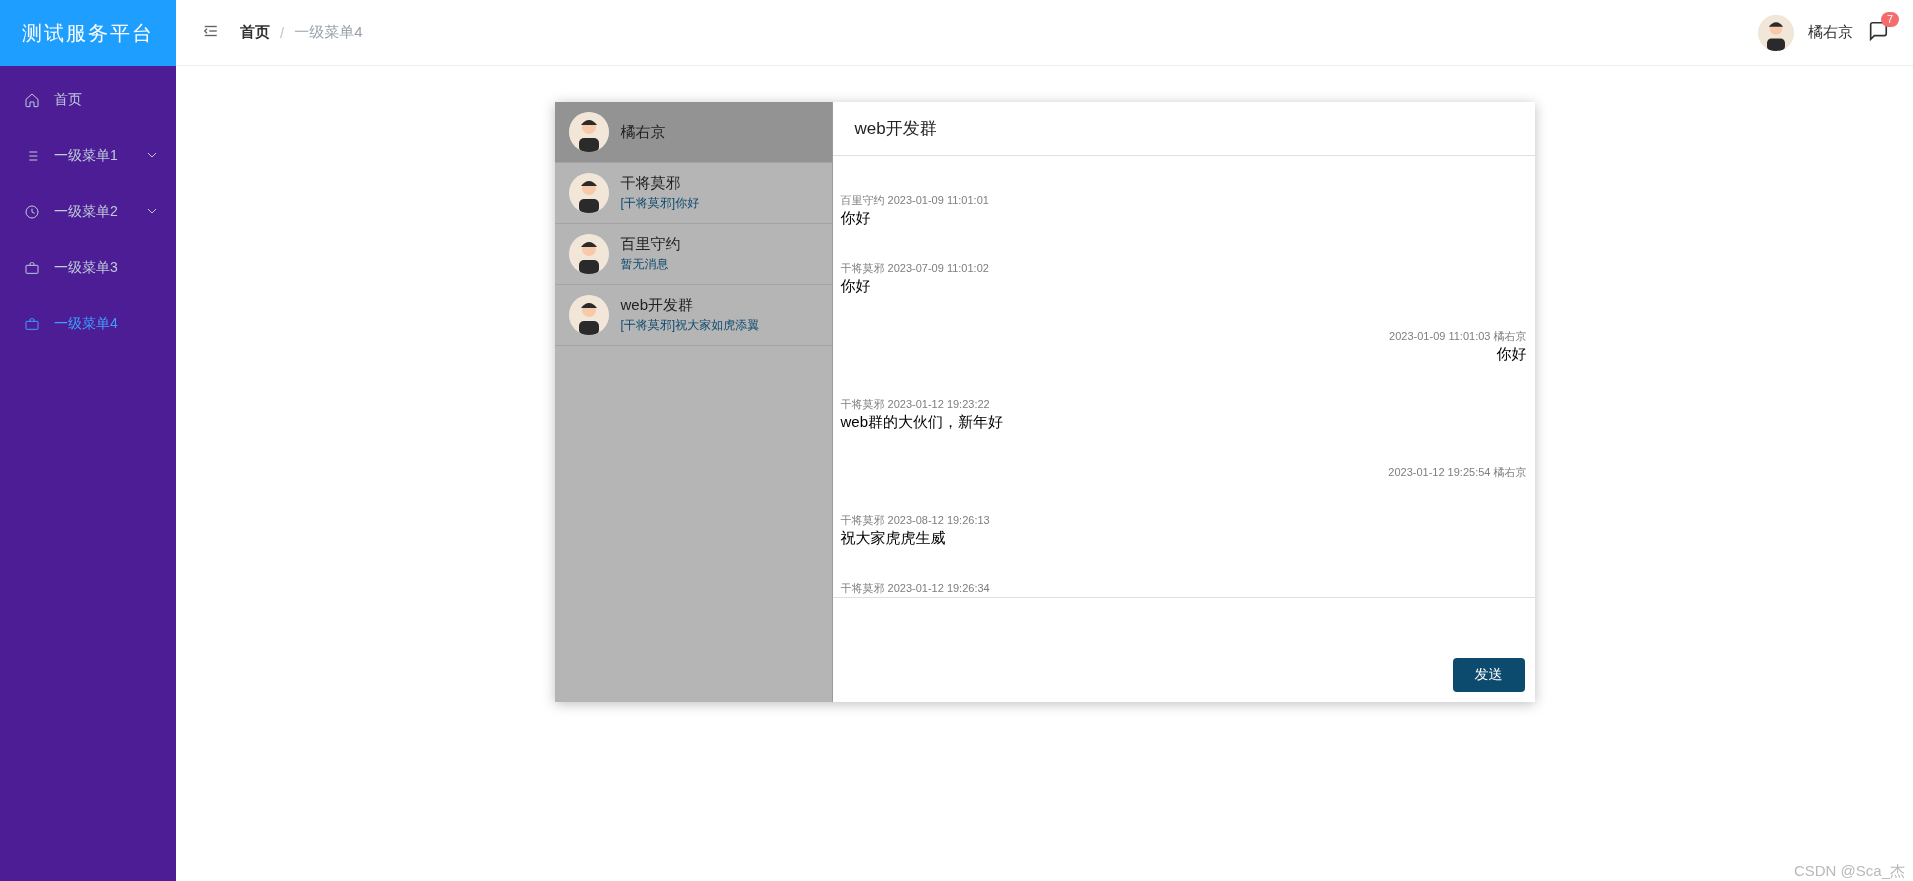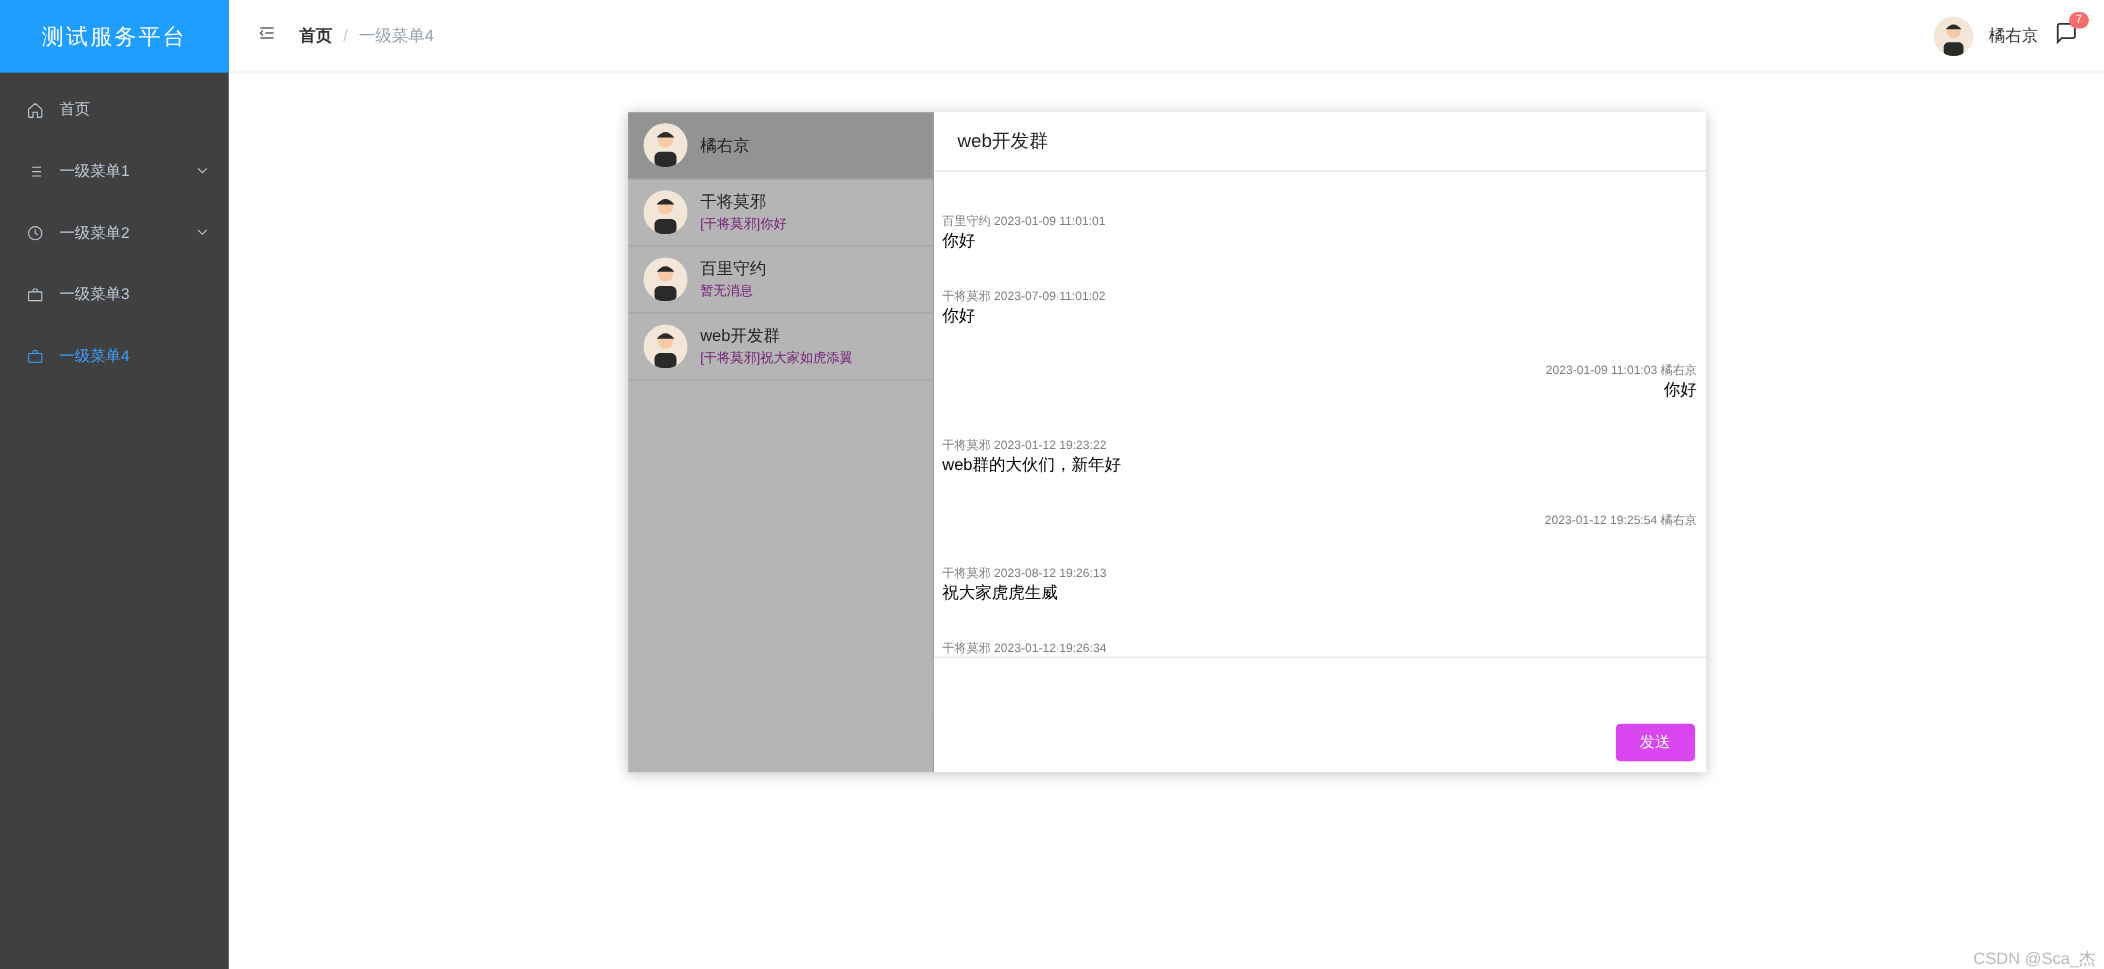--- a/index.html
+++ b/index.html
@@ -1,20 +1,20 @@
 <!DOCTYPE html>
 <html><head>
 <meta charset="utf-8">
 <style>
   * { box-sizing: border-box; margin: 0; padding: 0; }
   html, body { height: 100%; font-family: "Helvetica Neue", Arial, "PingFang SC", "Microsoft YaHei", sans-serif; }
   body { display: flex; background: #fff; color: #303133; }
 
   
-  .sidebar { width: 208px; background: #404040; color: #bfcbd9; display: flex; flex-direction: column; flex-shrink: 0; height: 100vh; }
+  .sidebar { width: 176px; background: #4c1d95; color: #bfcbd9; display: flex; flex-direction: column; flex-shrink: 0; height: 100vh; }
   .logo { background: #1e9fff; color: #fff; height: 66px; display: flex; align-items: center; justify-content: center; font-size: 20px; font-weight: 500; letter-spacing: 2px; }
   .menu { flex: 1; padding-top: 6px; }
   .menu-item { height: 56px; display: flex; align-items: center; padding: 0 20px; cursor: pointer; font-size: 14px; color: #bfcbd9; position: relative; }
   .menu-item.active { color: #409eff; }
   .menu-item .icon { width: 24px; display: inline-flex; align-items: center; justify-content: center; margin-right: 10px; }
   .menu-item .chev { position: absolute; right: 16px; }
   .menu-item svg { width: 16px; height: 16px; stroke: currentColor; fill: none; stroke-width: 1.5; }
 
   
   .main { flex: 1; display: flex; flex-direction: column; height: 100vh; }
@@ -38,35 +38,35 @@
   .chat-panel { width: 980px; max-width: 96%; height: 600px; display: flex; box-shadow: 0 2px 12px rgba(0,0,0,0.25); background: #fff; }
 
   
   .contacts { width: 278px; background: #b5b5b5; border-right: 1px solid #9a9a9a; overflow-y: auto; }
   .contact { display: flex; align-items: center; gap: 12px; padding: 10px 14px; border-bottom: 1px solid #a3a3a3; cursor: pointer; }
   .contact.selected { background: #939393; }
   .contact .av { width: 40px; height: 40px; border-radius: 50%; background: #ddd; overflow: hidden; flex-shrink: 0; }
   .contact .av svg { width: 100%; height: 100%; }
   .contact .info { min-width: 0; }
   .contact .name { font-size: 15px; color: #222; }
-  .contact .preview { font-size: 12px; color: #701a75; margin-top: 2px; white-space: nowrap; overflow: hidden; text-overflow: ellipsis; }
+  .contact .preview { font-size: 12px; color: #0c4a6e; margin-top: 2px; white-space: nowrap; overflow: hidden; text-overflow: ellipsis; }
 
   
   .chatcol { flex: 1; display: flex; flex-direction: column; min-width: 0; }
   .chat-title { height: 54px; display: flex; align-items: center; padding: 0 22px; font-size: 17px; color: #222; border-bottom: 1px solid #dcdfe6; }
   .messages { flex: 1; overflow-y: auto; padding: 4px 8px; }
   .msg { margin: 2px 0 6px; }
   .msg .meta { font-size: 11px; color: #7d7d7d; margin-top: 33px; }
   .msg .text { font-size: 15px; color: #000000; margin-top: 1px; }
   .msg.right { text-align: right; }
   .msg.right .meta, .msg.right .text { text-align: right; }
   .compose { border-top: 1px solid #dcdfe6; display: flex; flex-direction: column; }
   .compose textarea { flex: 1; width: 100%; height: 110px; border: none; resize: none; padding: 10px; font-size: 14px; outline: none; font-family: inherit; }
   .compose .toolbar { display: flex; justify-content: flex-end; padding: 8px 10px 10px; }
-  .send-btn { background: #d946ef; color: #fff; border: none; border-radius: 4px; padding: 8px 22px; font-size: 14px; cursor: pointer; }
+  .send-btn { background: #0c4a6e; color: #fff; border: none; border-radius: 4px; padding: 8px 22px; font-size: 14px; cursor: pointer; }
 
   .watermark { position: fixed; right: 8px; bottom: 0; font-size: 15px; color: #b9b9b9; }
 </style>
 </head>
 <body>
 
 <aside class="sidebar">
   <div class="logo">
     <span>测试服务平台</span>
   </div>

